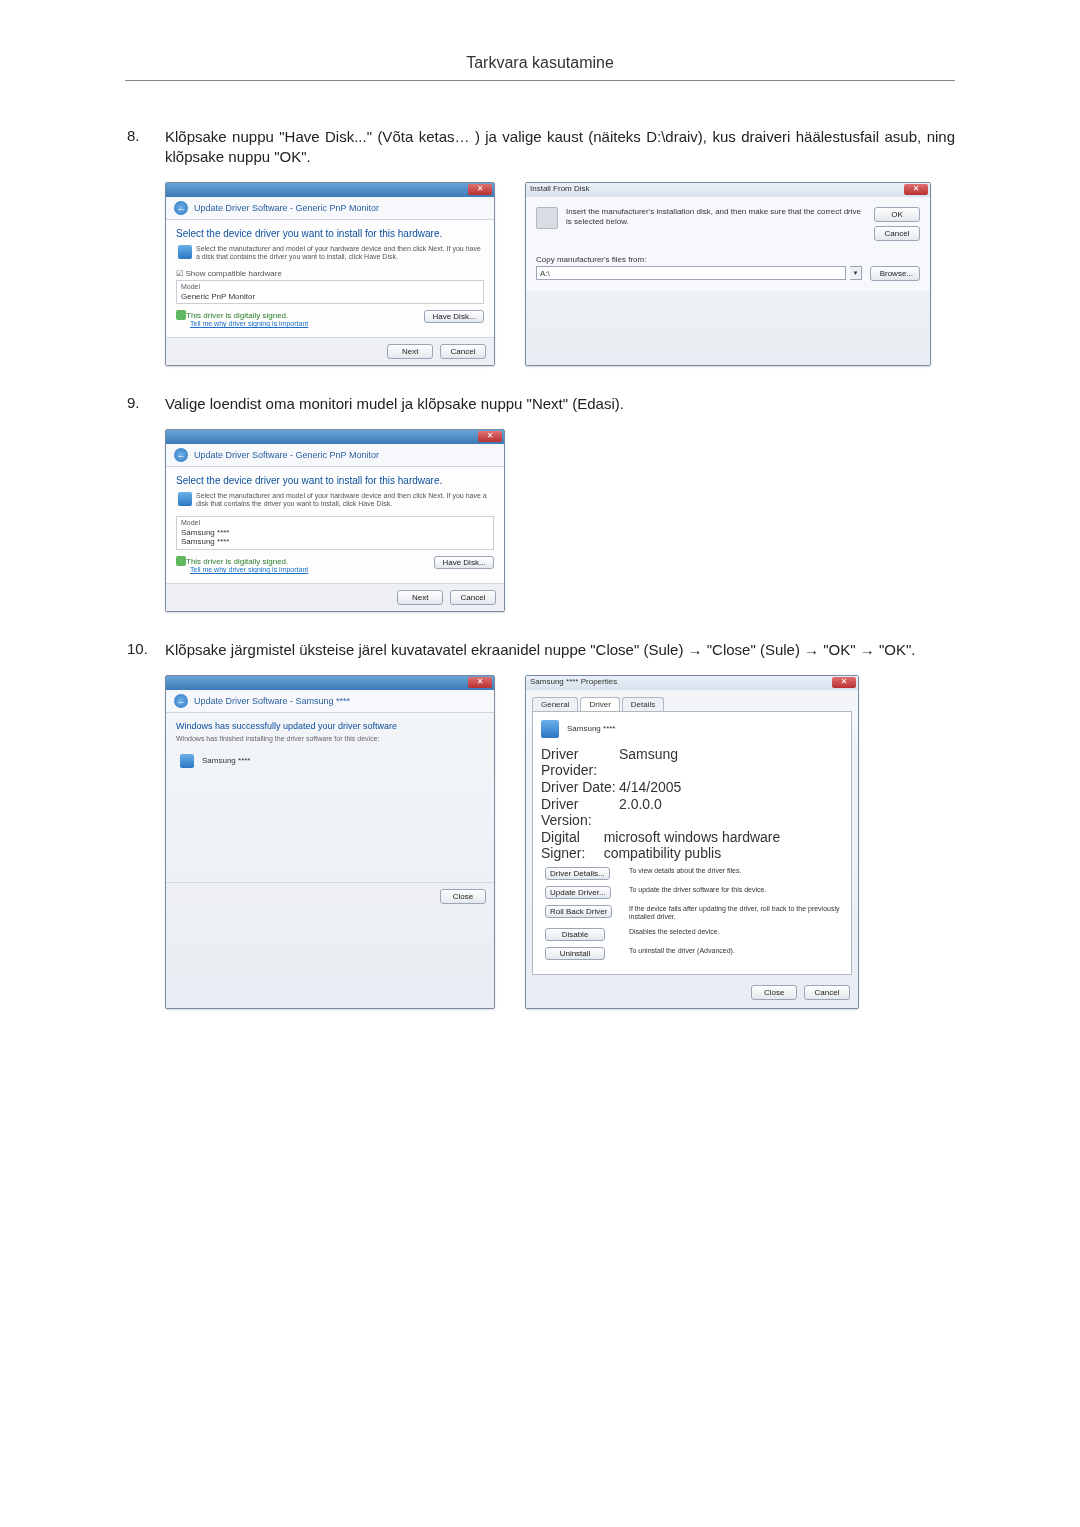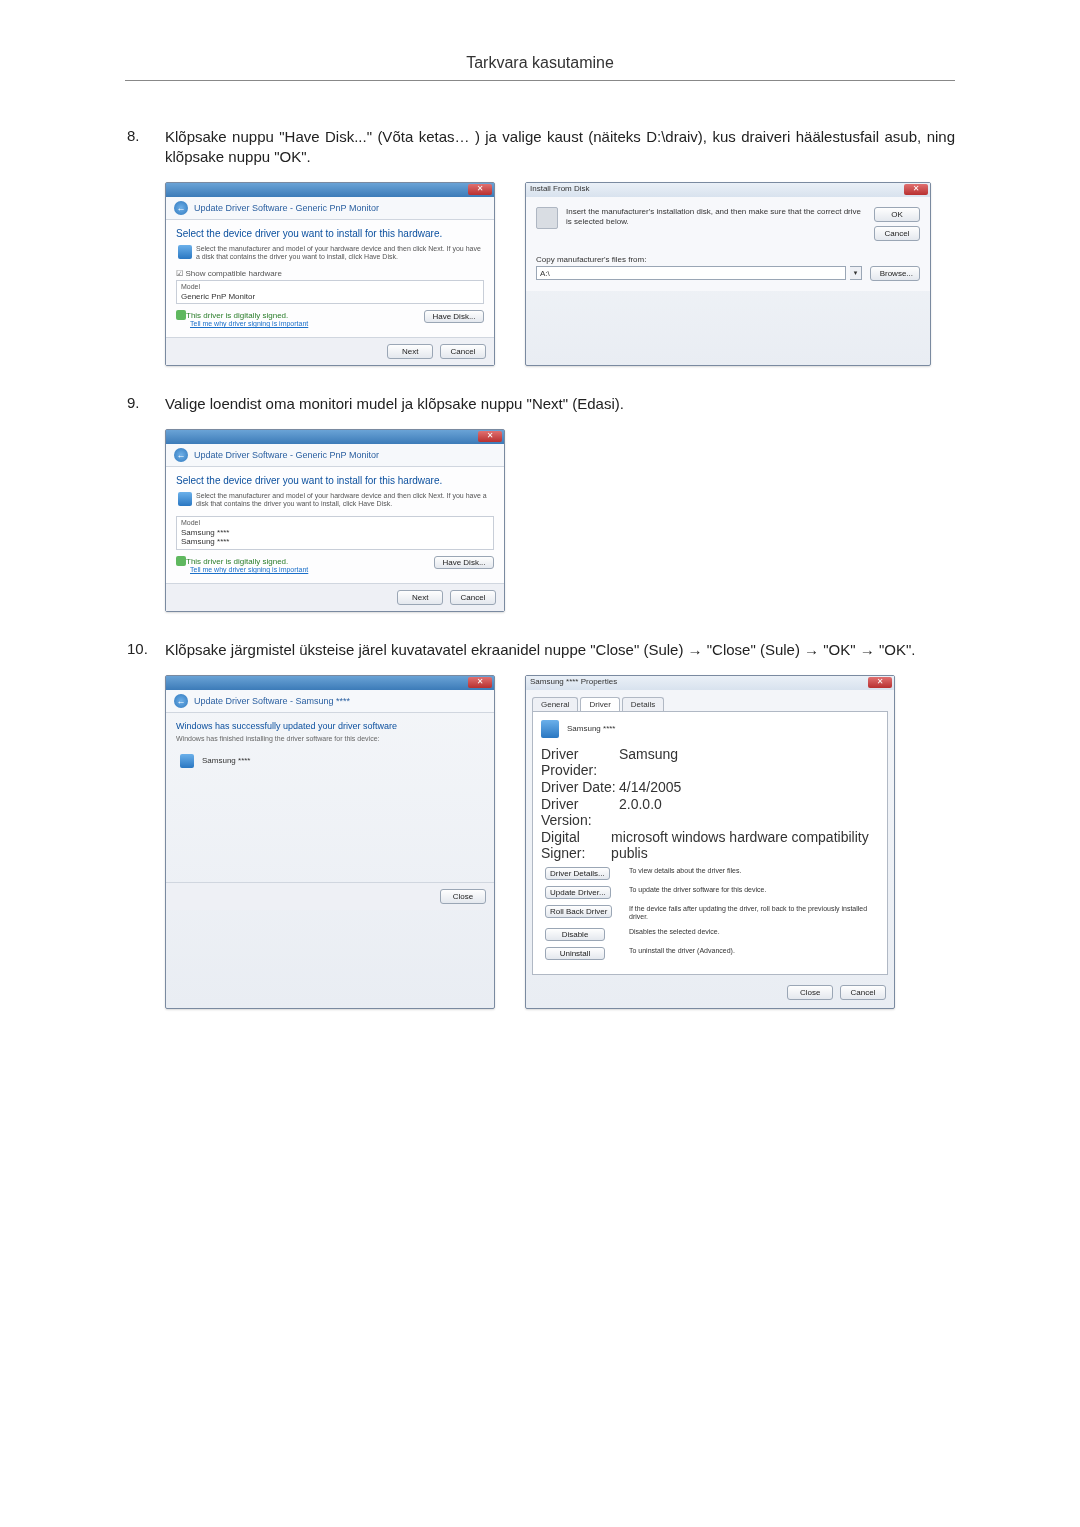--- a/index.html
+++ b/index.html
@@ -115,21 +115,21 @@
   .dlg2 .lower { padding:4px 10px 10px 10px; background:#f7f8fb; font-size:8px;}
   .dlg2 .combo {
     display:flex; align-items:center; gap:4px; margin-top:2px;
   }
   .dlg2 .combo .field {
     flex:1; height:14px; border:1px solid #9aa6b5; background:#fff;
     display:flex; align-items:center; padding:0 3px; font-size:8px;
   }
   .dlg2 .combo .dd { width:12px;height:14px;border:1px solid #9aa6b5;border-left:none;background:#eef0f5;text-align:center;font-size:7px;line-height:12px;}
   
-  .props { width: 370px; }
+  .props { width: 334px; }
   .props .tabs { display:flex; font-size:8px; padding:7px 6px 0 6px; gap:2px; background:#f3f5f9;}
   .props .tab { padding:2px 8px; border:1px solid #b0b8c4; border-bottom:none; background:#fff; border-radius:3px 3px 0 0;}
   .props .tab.inactive { background:#eef0f5;}
   .props .content { border:1px solid #b0b8c4; margin:0 6px 6px 6px; padding:8px; background:#fff; font-size:8px;}
   .props .devrow { display:flex; align-items:center; gap:8px; margin-bottom:8px;}
   .props .devicon { width:18px;height:18px;background:linear-gradient(#6bb0ea,#2a77c2);border-radius:2px;}
   .props .kv { display:flex; font-size:14px; margin:1px 0;}
   .props .kv .k { width:78px; color:#333;}
   .props .kv .v { color:#333;}
   .props .sect { display:flex; align-items:flex-start; gap:8px; margin:6px 0;}

